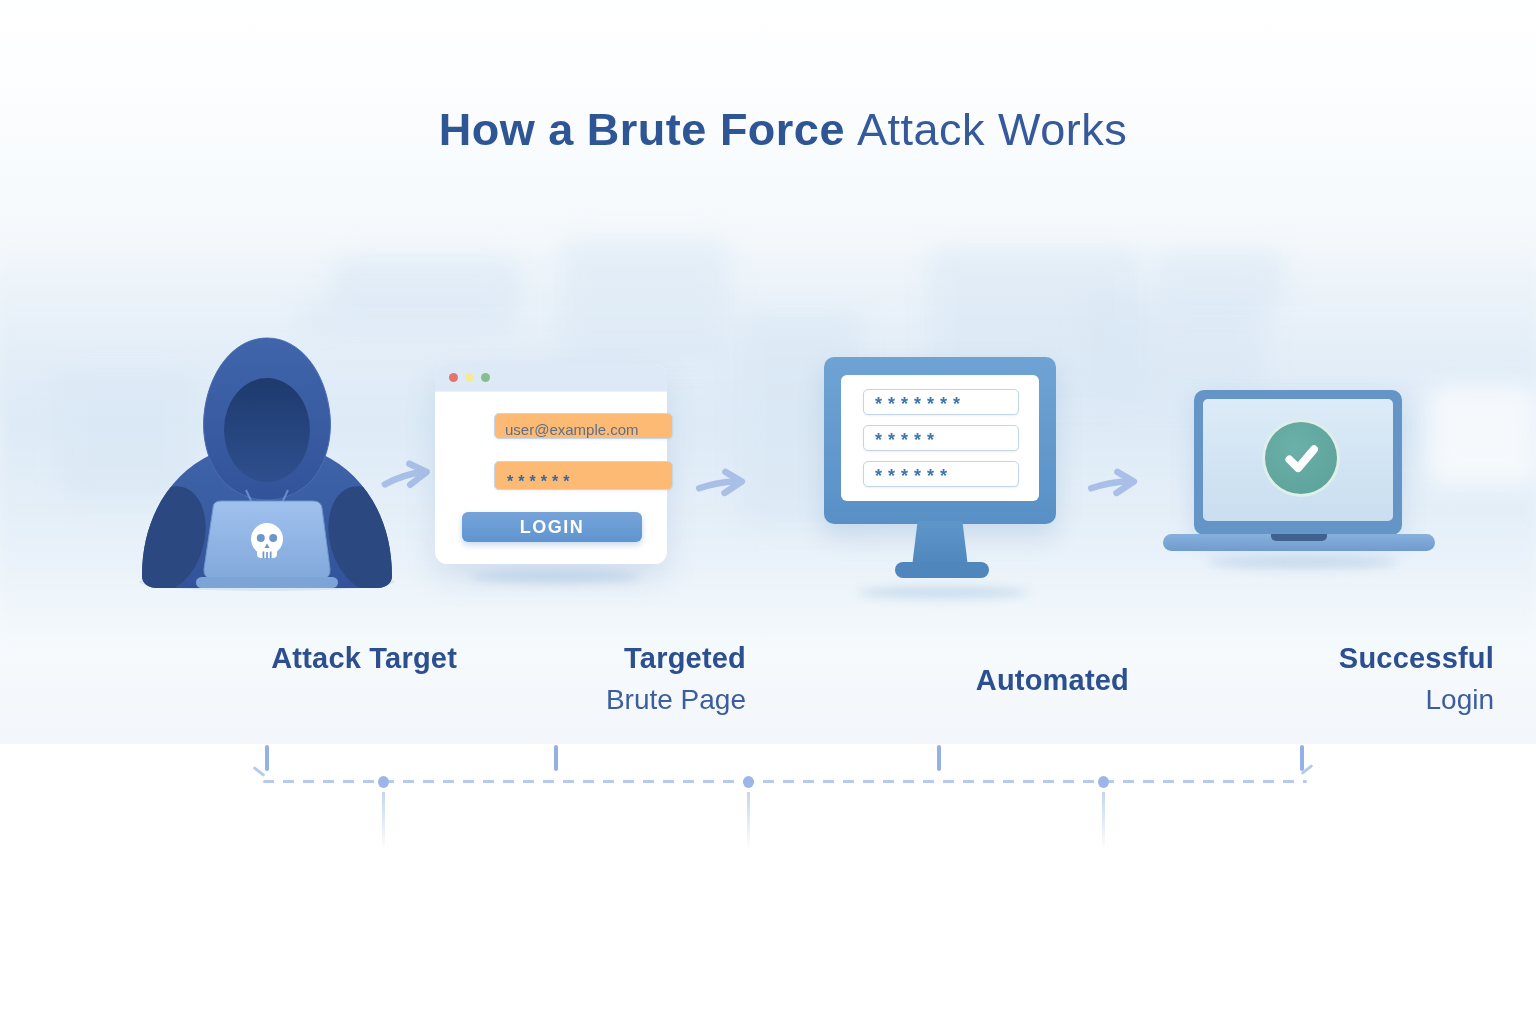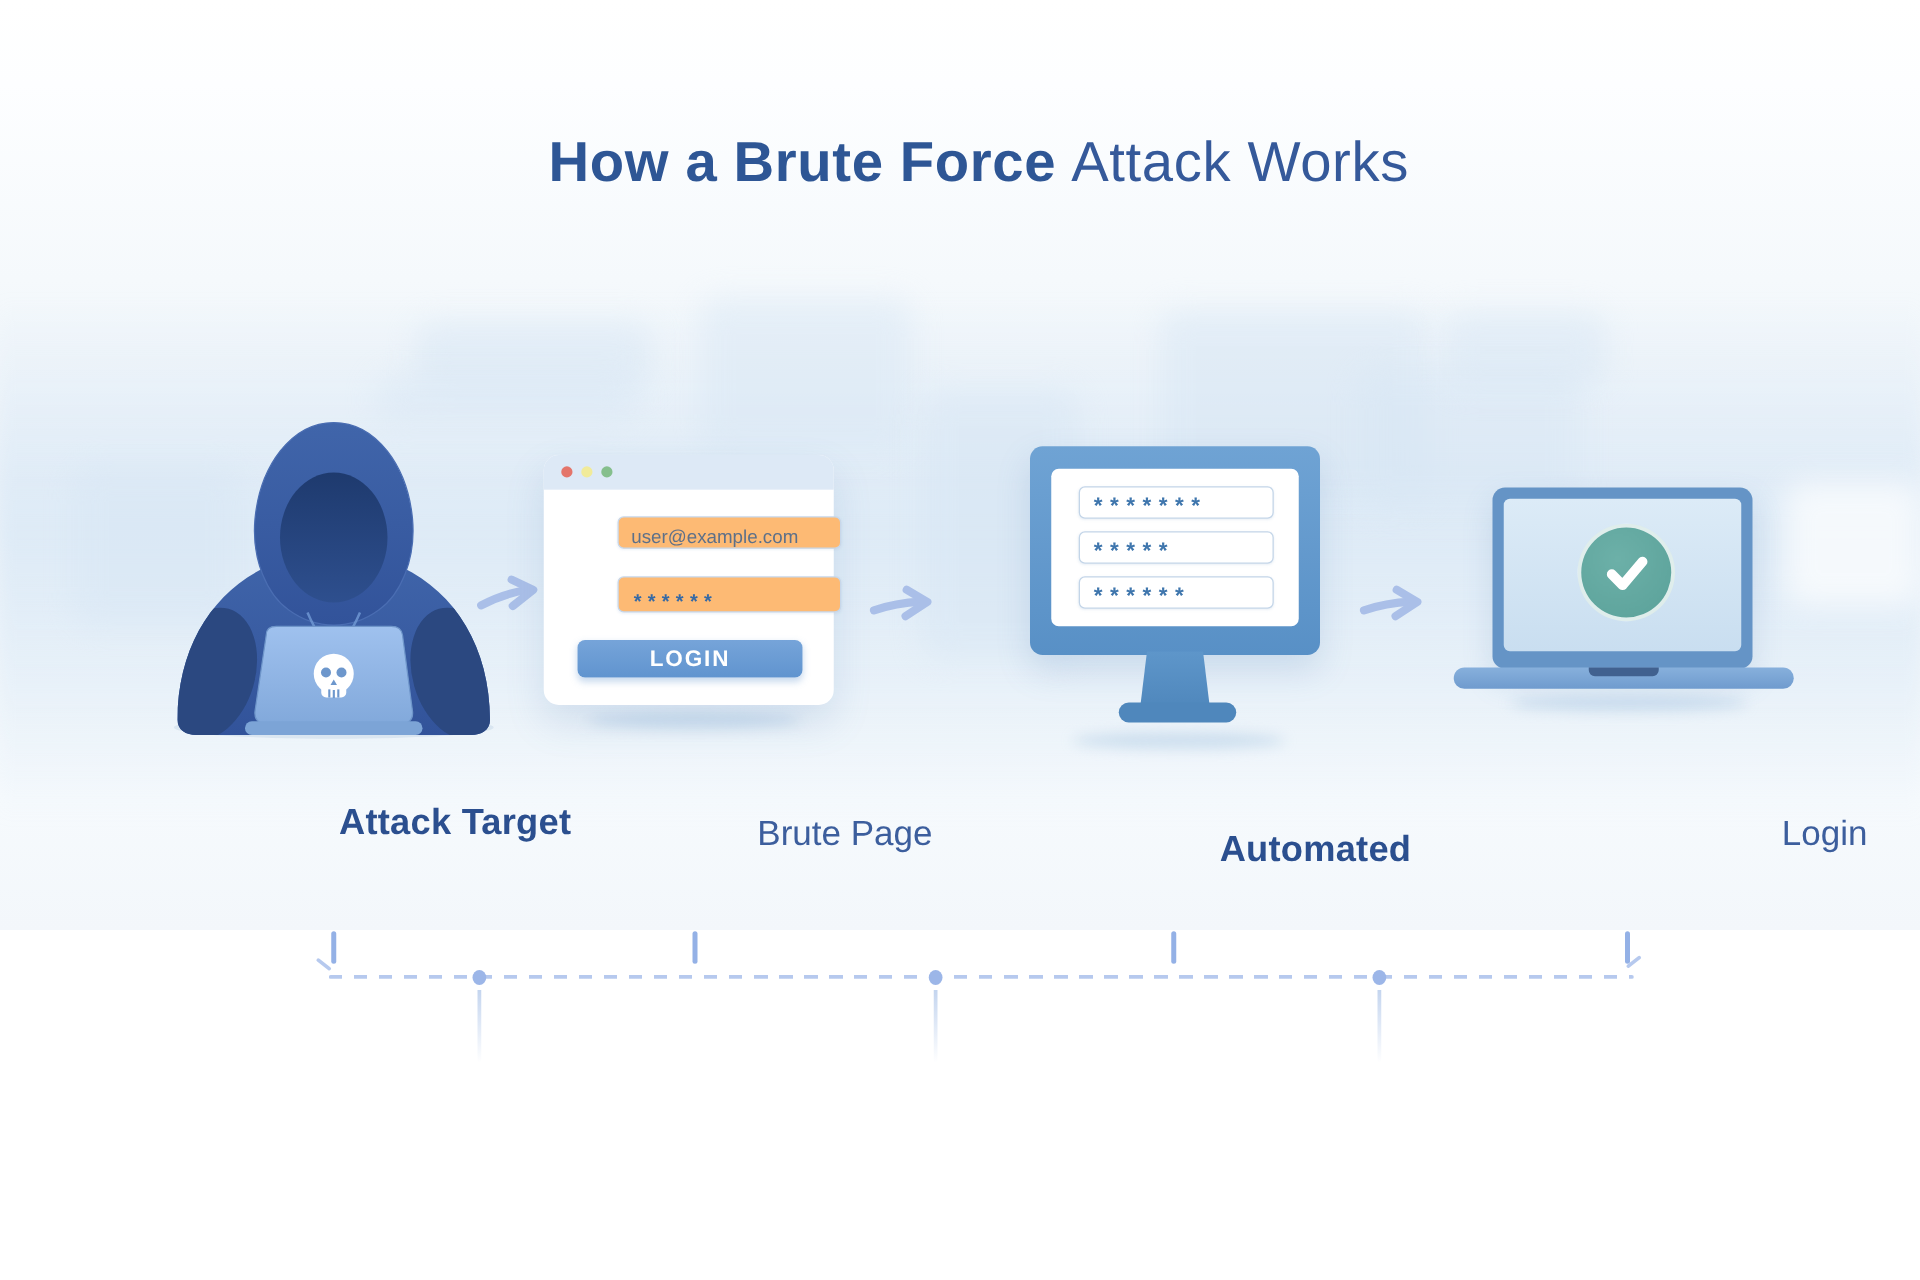--- a/index.html
+++ b/index.html
@@ -191,26 +191,28 @@
       </div>
     </div>
   </div>
   <div class="laptop4-base"></div>
   <div class="laptop4-notch"></div>
 
   <div class="step-label" style="left:77px;top:642px;">
     <div class="lbl-bold">Attack Target</div>
   </div>
   <div class="step-label" style="left:366px;top:642px;">
+    <div class="lbl-bold">Targeted</div>
     <div class="lbl-sub">Brute Page</div>
   </div>
   <div class="step-label" style="left:749px;top:642px;margin-top:22px;">
     <div class="lbl-bold">Automated</div>
   </div>
   <div class="step-label" style="left:1114px;top:642px;">
+    <div class="lbl-bold">Successful</div>
     <div class="lbl-sub">Login</div>
   </div>
 
   <div class="tick" style="left:265px;"></div>
   <div class="tick" style="left:554px;"></div>
   <div class="tick" style="left:937px;"></div>
   <div class="tick" style="left:1300px;"></div>
   <div class="hook" style="left:252px;top:770px;transform:rotate(38deg);"></div>
   <div class="hook" style="left:1300px;top:768px;transform:rotate(-38deg);"></div>
   <div class="dash-line"></div>

